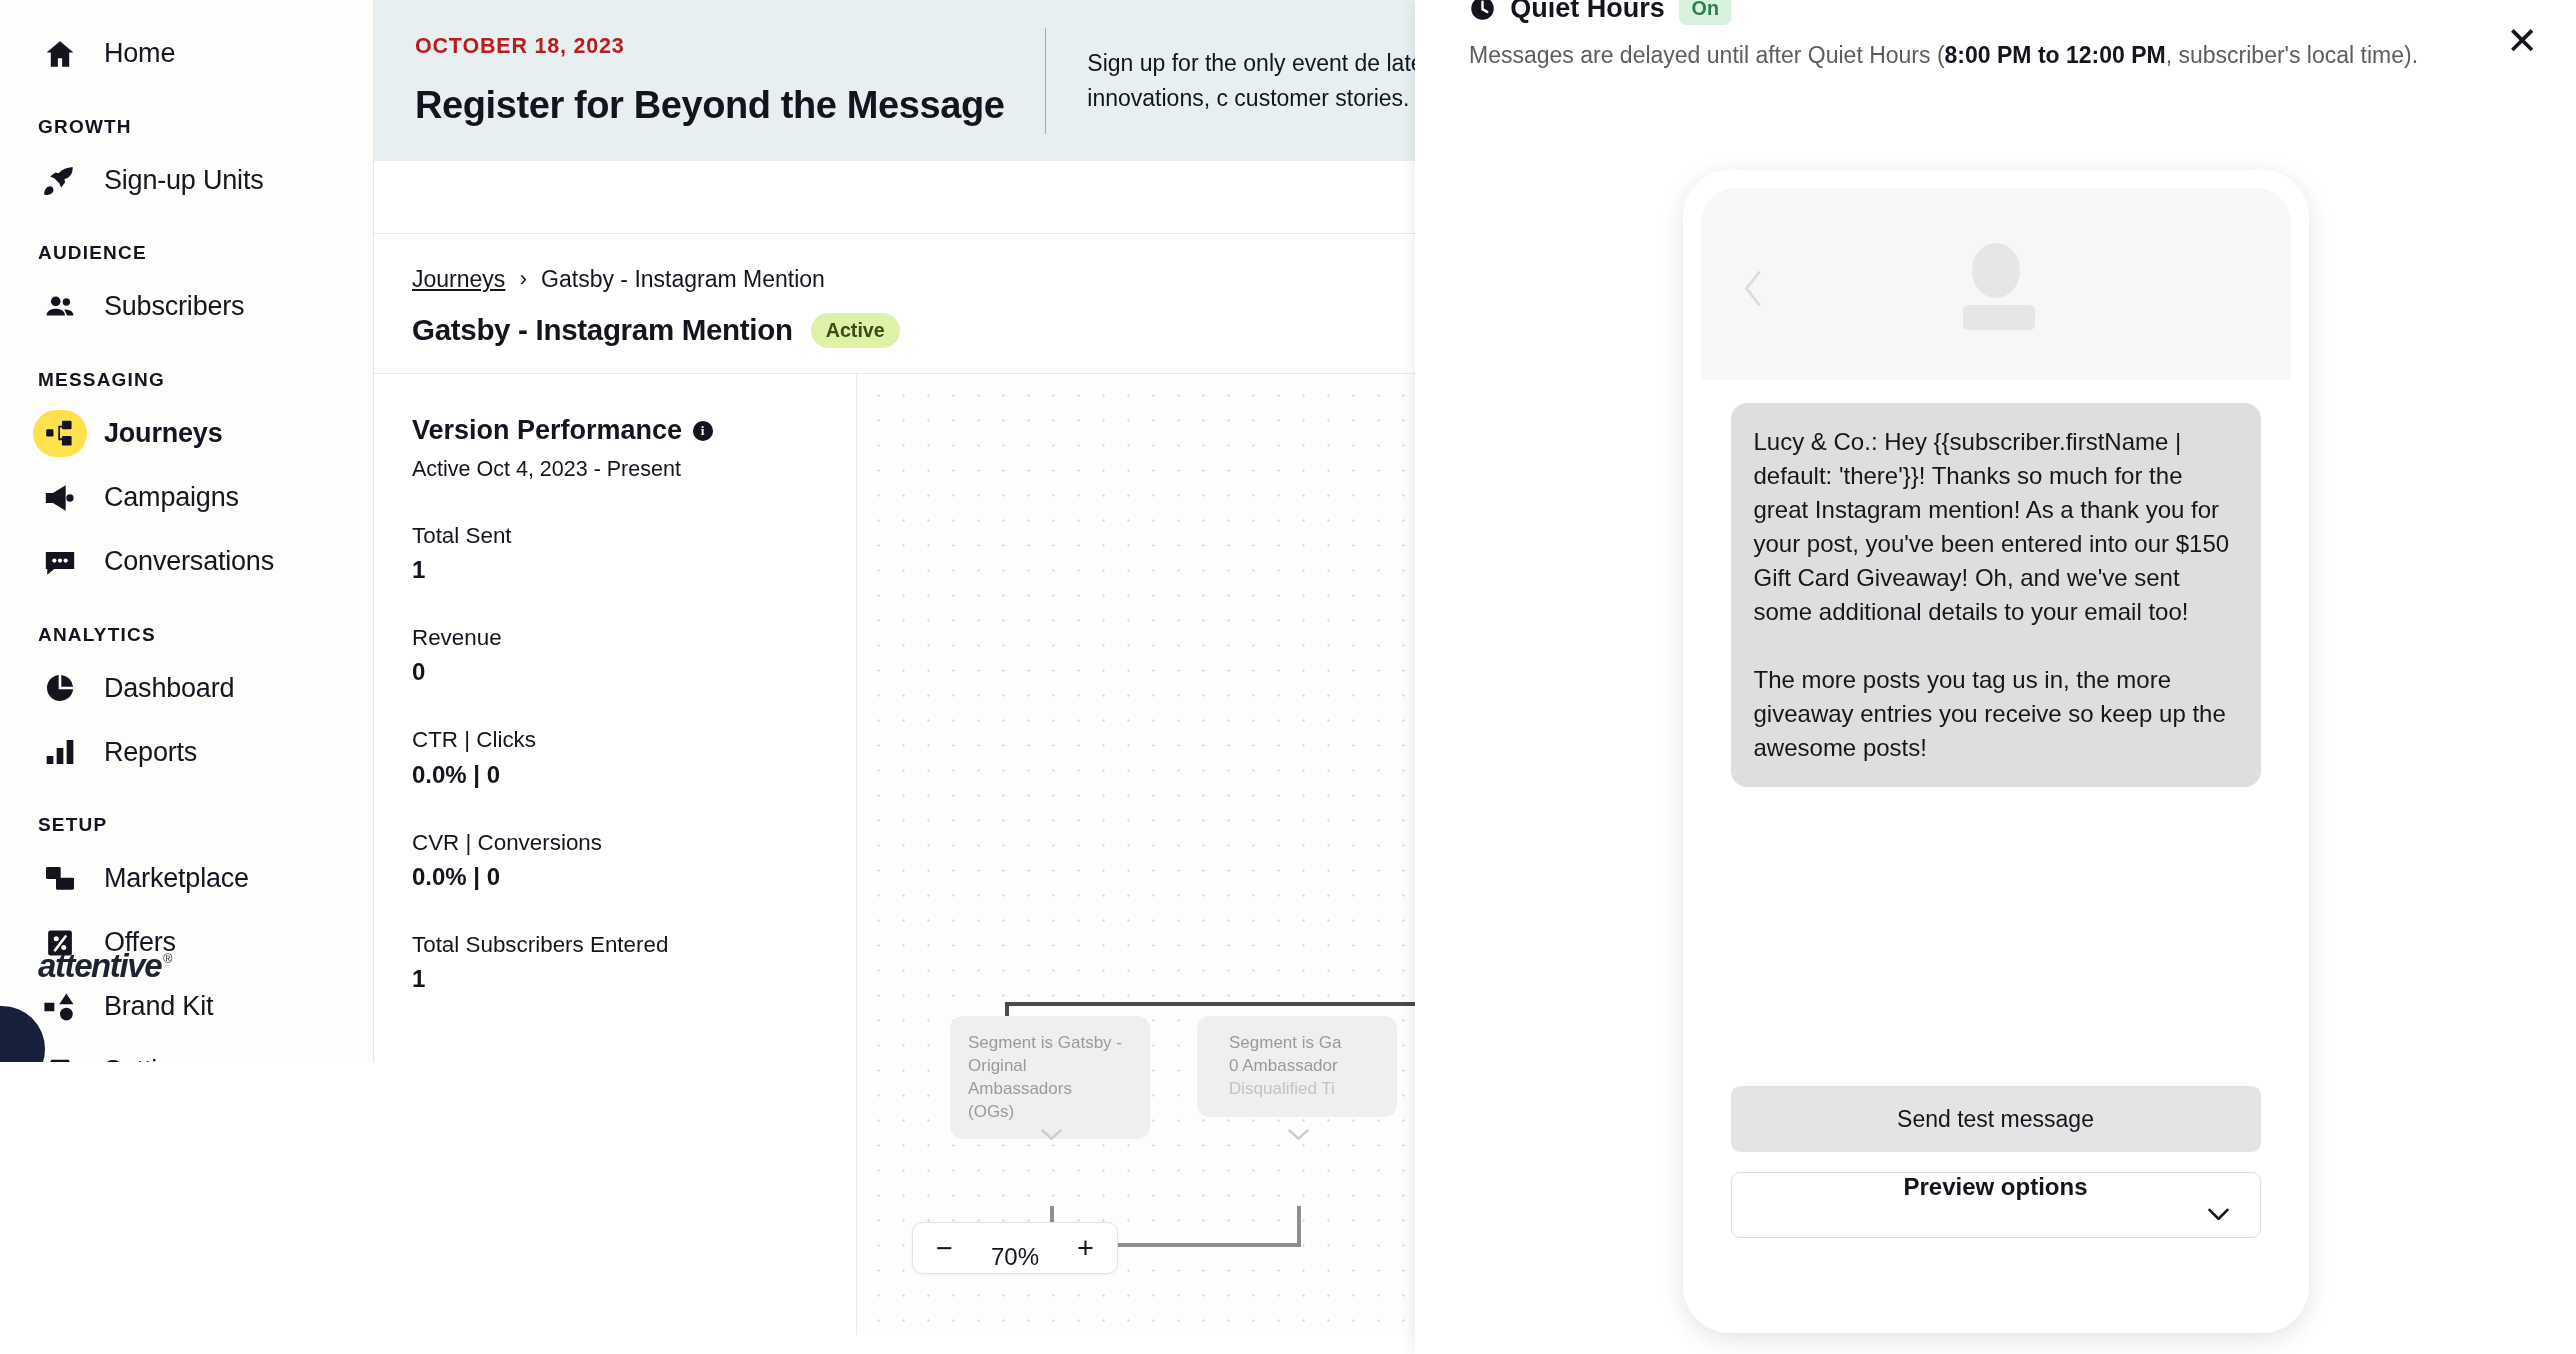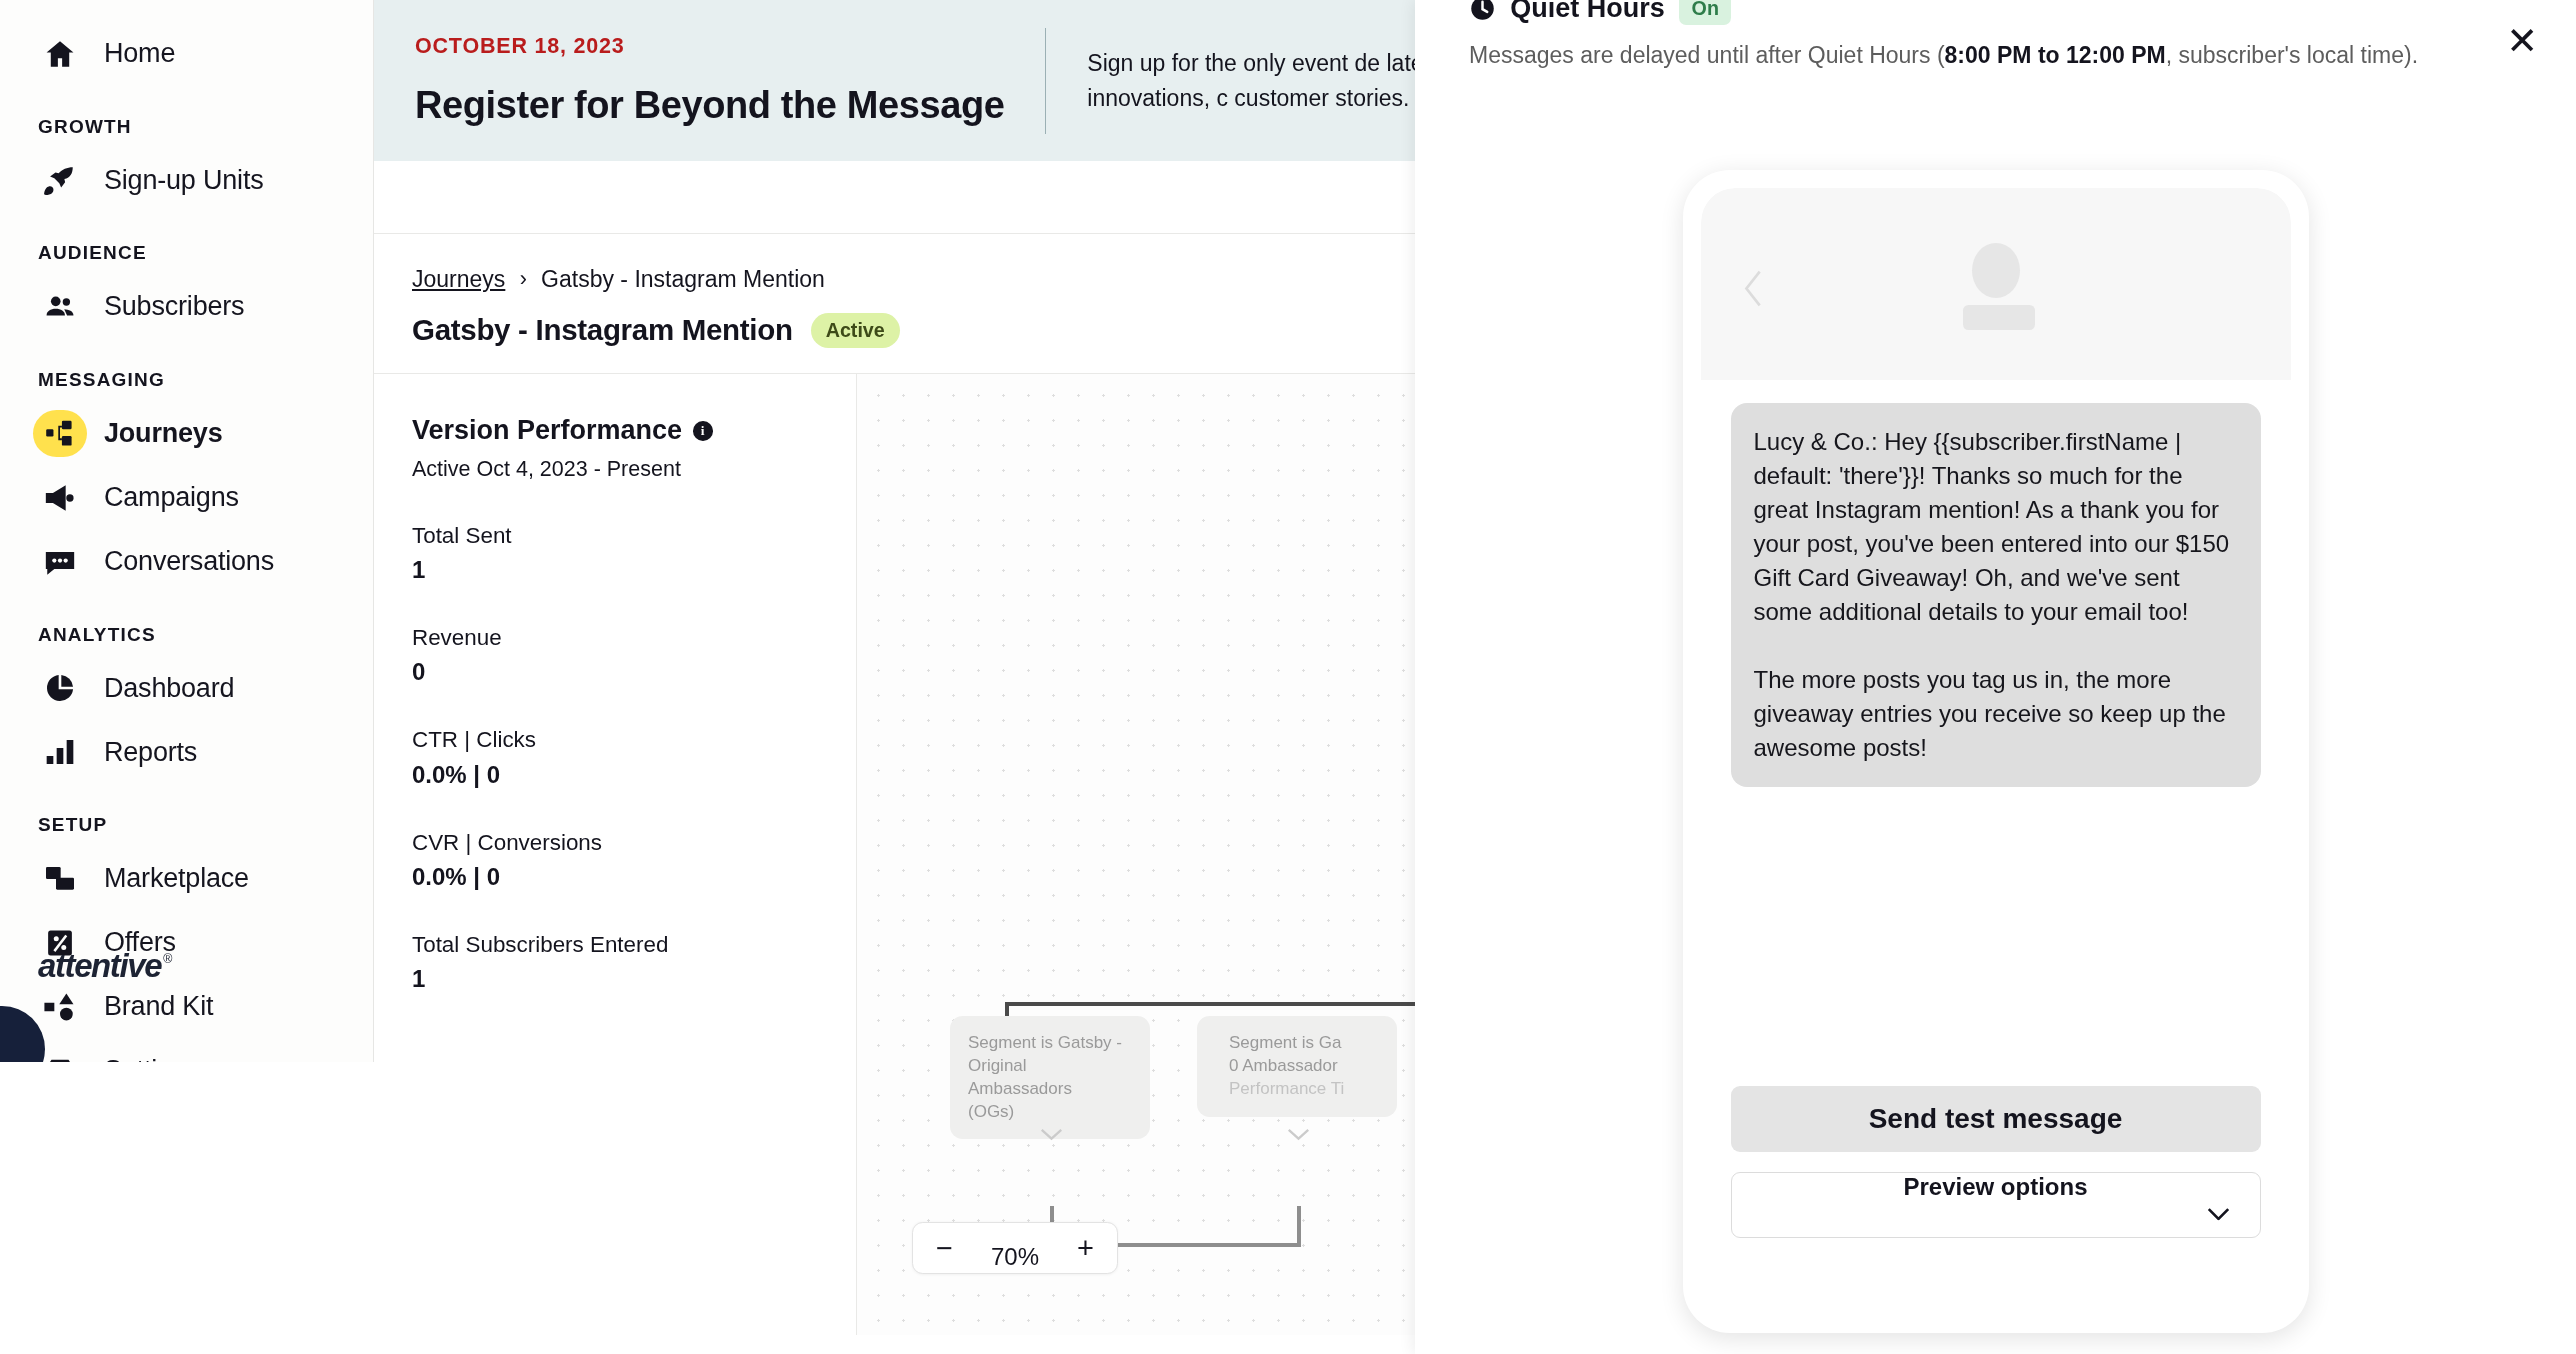--- a/index.html
+++ b/index.html
@@ -290,21 +290,21 @@
     color: #16161c;
     white-space: pre-wrap;
   }
   .phone-actions {
     position: absolute;
     left: 30px; right: 30px; bottom: 77px;
   }
   .btn-send {
     width: 100%; height: 66px;
     background: #e4e4e4; border: none; border-radius: 9px;
-    font-size: 28px; font-weight: bold; color: #14141e;
+    font-size: 23px; font-weight: normal; color: #14141e;
     cursor: pointer; font-family: "Liberation Sans", sans-serif;
   }
   .btn-preview {
     width: 100%; height: 66px;
     margin-top: 19.7px;
     background: #fff; border: 0.9px solid #dcdcdc; border-radius: 9px;
     font-size: 24px; font-weight: bold; color: #14141e;
     cursor: pointer;
     display: flex; align-items: flex-start; justify-content: center;
     position: relative;
@@ -522,21 +522,21 @@
 
         <div class="node" style="left:93px; top:642px; width:200px;">
           <div>Segment is Gatsby -</div>
           <div>Original Ambassadors</div>
           <div>(OGs)</div>
         </div>
 
         <div class="node" style="left:340px; top:642px; width:200px;padding-left:32px;">
           <div>Segment is Ga</div>
           <div>0 Ambassador</div>
-          <div class="node-line-muted">Performance Ti</div>
+          <div class="node-line-muted">Disqualified Ti</div>
         </div>
 
         <span class="chev" style="left:183px; top:754px;">
           <svg width="23" height="12.5" viewBox="0 0 26 14" fill="none" stroke="#cbcbcb" stroke-width="2.6">
               <path d="M2 2l11 10L24 2"></path>
             </svg>
         </span>
         <span class="chev" style="left:430px; top:754px;">
           <svg width="23" height="12.5" viewBox="0 0 26 14" fill="none" stroke="#cbcbcb" stroke-width="2.6">
               <path d="M2 2l11 10L24 2"></path>

